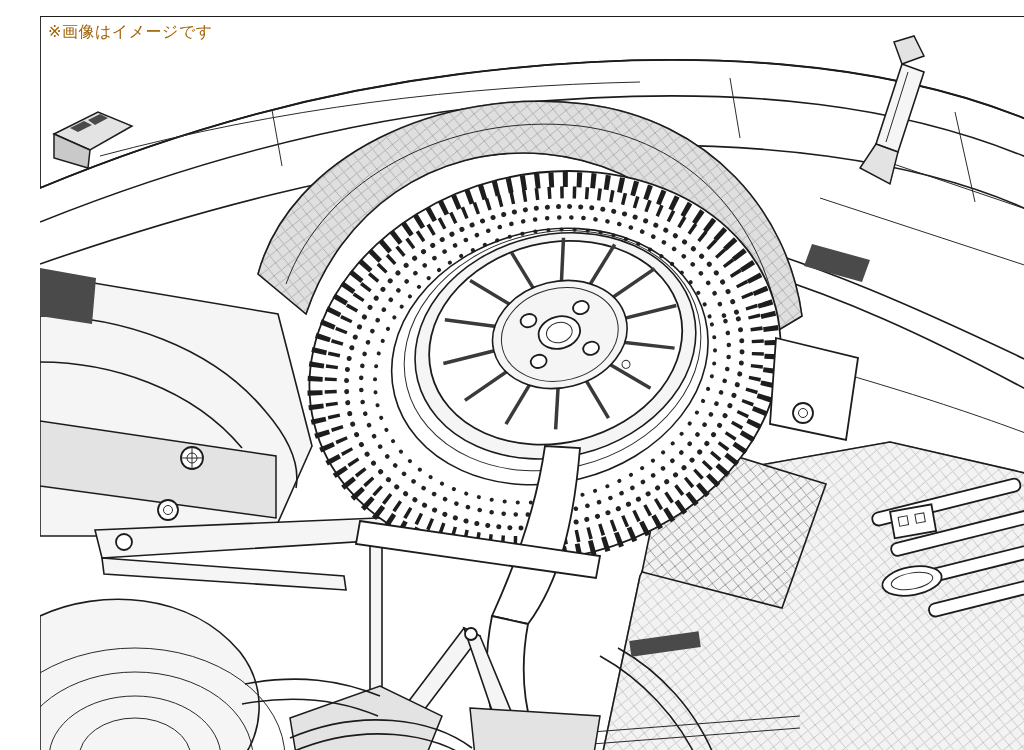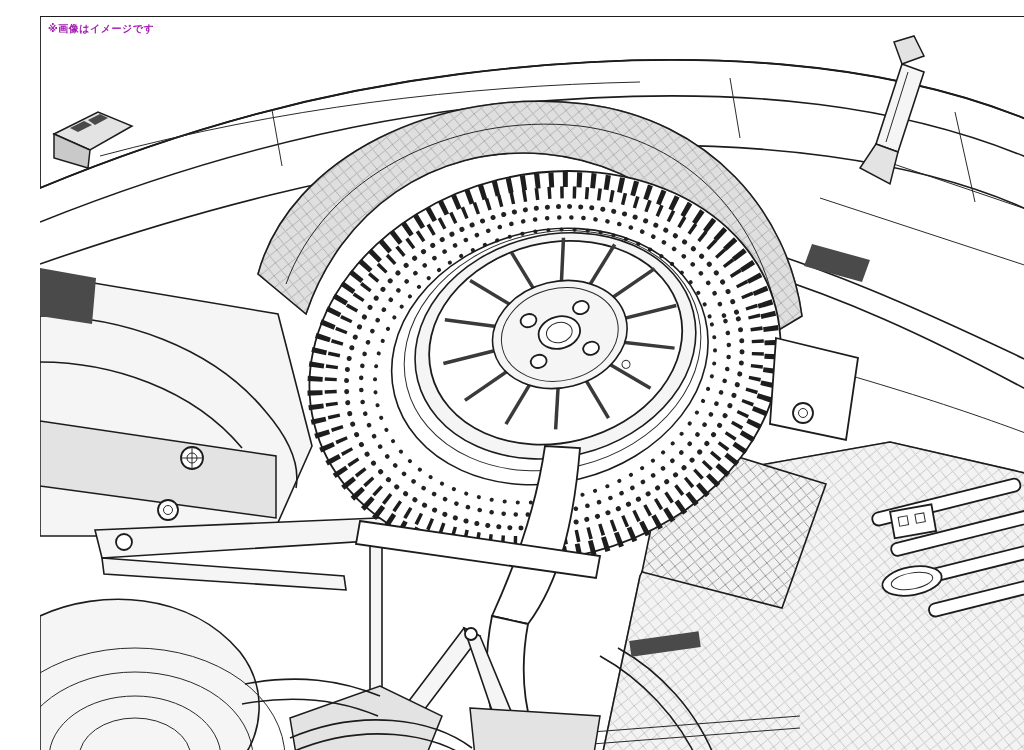--- a/index.html
+++ b/index.html
@@ -1,18 +1,18 @@
 <!DOCTYPE html>
 <html><head>
 <meta charset="utf-8">
 <style>
   html,body{margin:0;padding:0;background:#ffffff;}
   .stage{position:relative;width:1024px;height:750px;background:#ffffff;overflow:hidden;
          font-family:"DejaVu Sans",sans-serif;}
-  .caption{position:absolute;top:6px;left:8px;font-size:10px;font-weight:bold;color:#a21caf;
+  .caption{position:absolute;top:6px;left:8px;font-size:16px;font-weight:normal;color:#a16207;
            letter-spacing:.5px;z-index:5;}
   svg{position:absolute;inset:0;}
   .ln{fill:none;stroke:#1c1c1c;stroke-width:1.6;}
   .thin{fill:none;stroke:#2a2a2a;stroke-width:1;}
   .wh{fill:#ffffff;stroke:#1c1c1c;stroke-width:1.8;}
   .lt{fill:#f5f5f5;stroke:#1c1c1c;stroke-width:1.6;}
   .md{fill:#e3e3e3;stroke:#1c1c1c;stroke-width:1.5;}
   .dks{fill:#c9c9c9;stroke:#1c1c1c;stroke-width:1.5;}
   .dk{fill:#4a4a4a;stroke:none;}
   .hatchfill{fill:url(#xh);stroke:#1c1c1c;stroke-width:1.6;}

